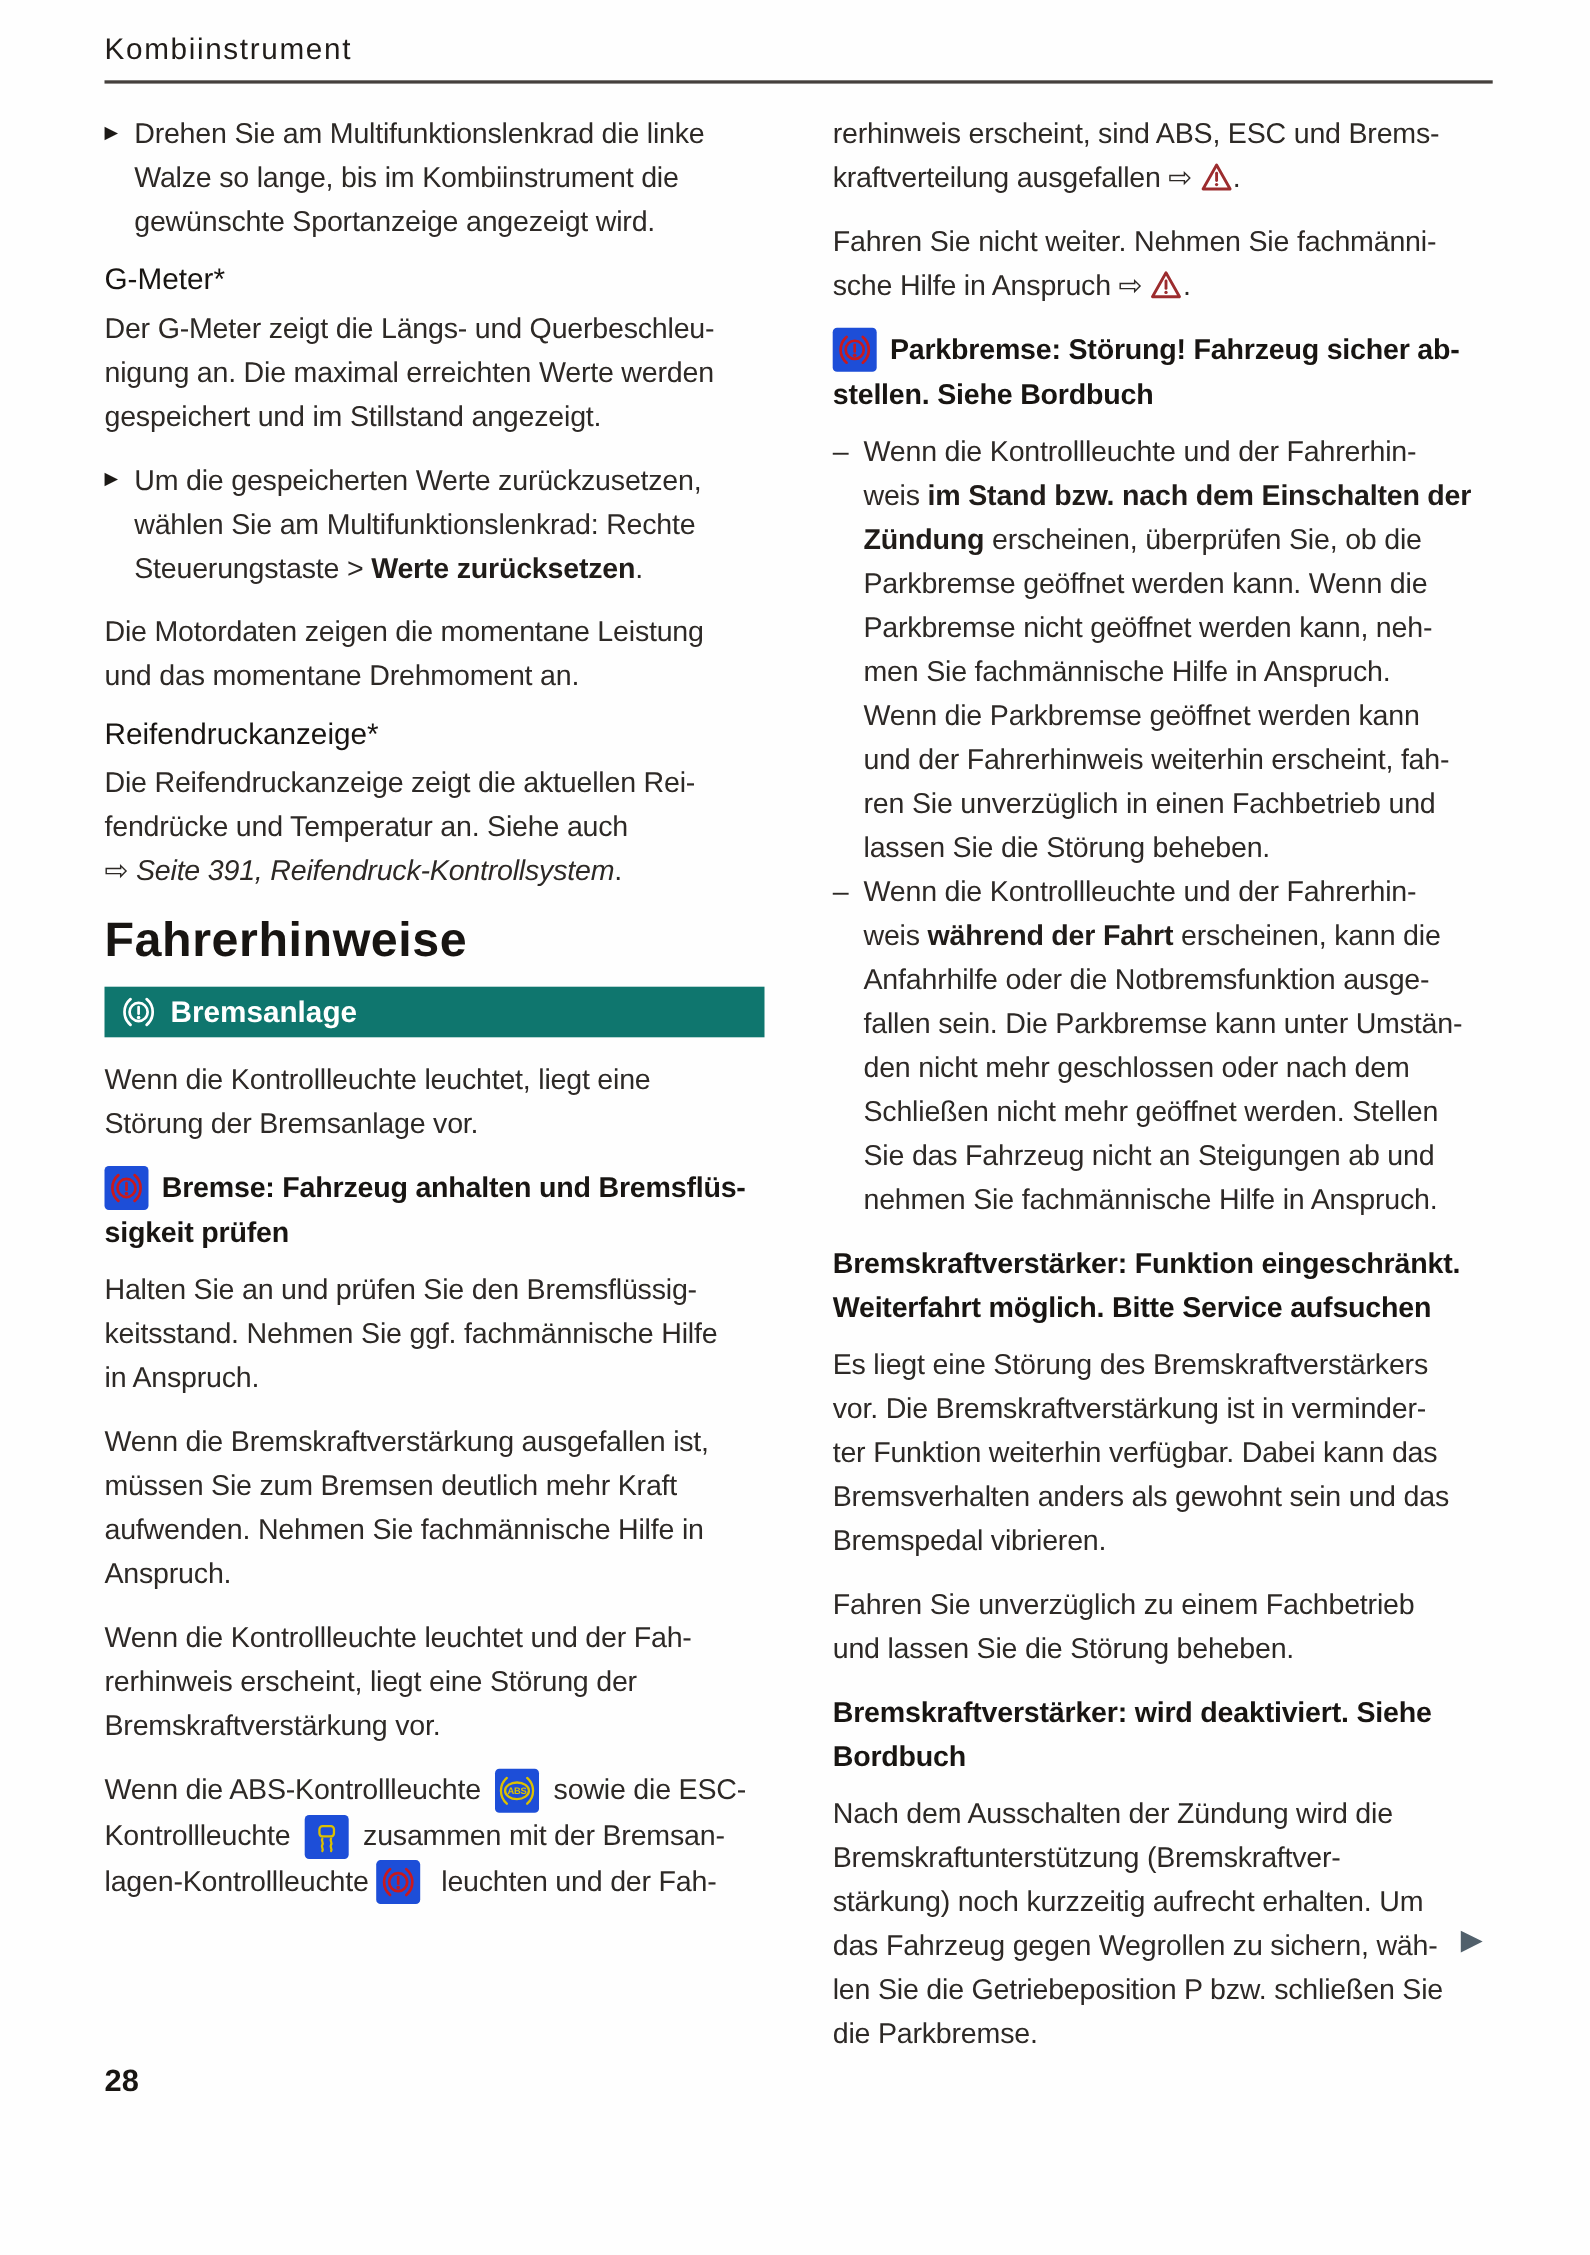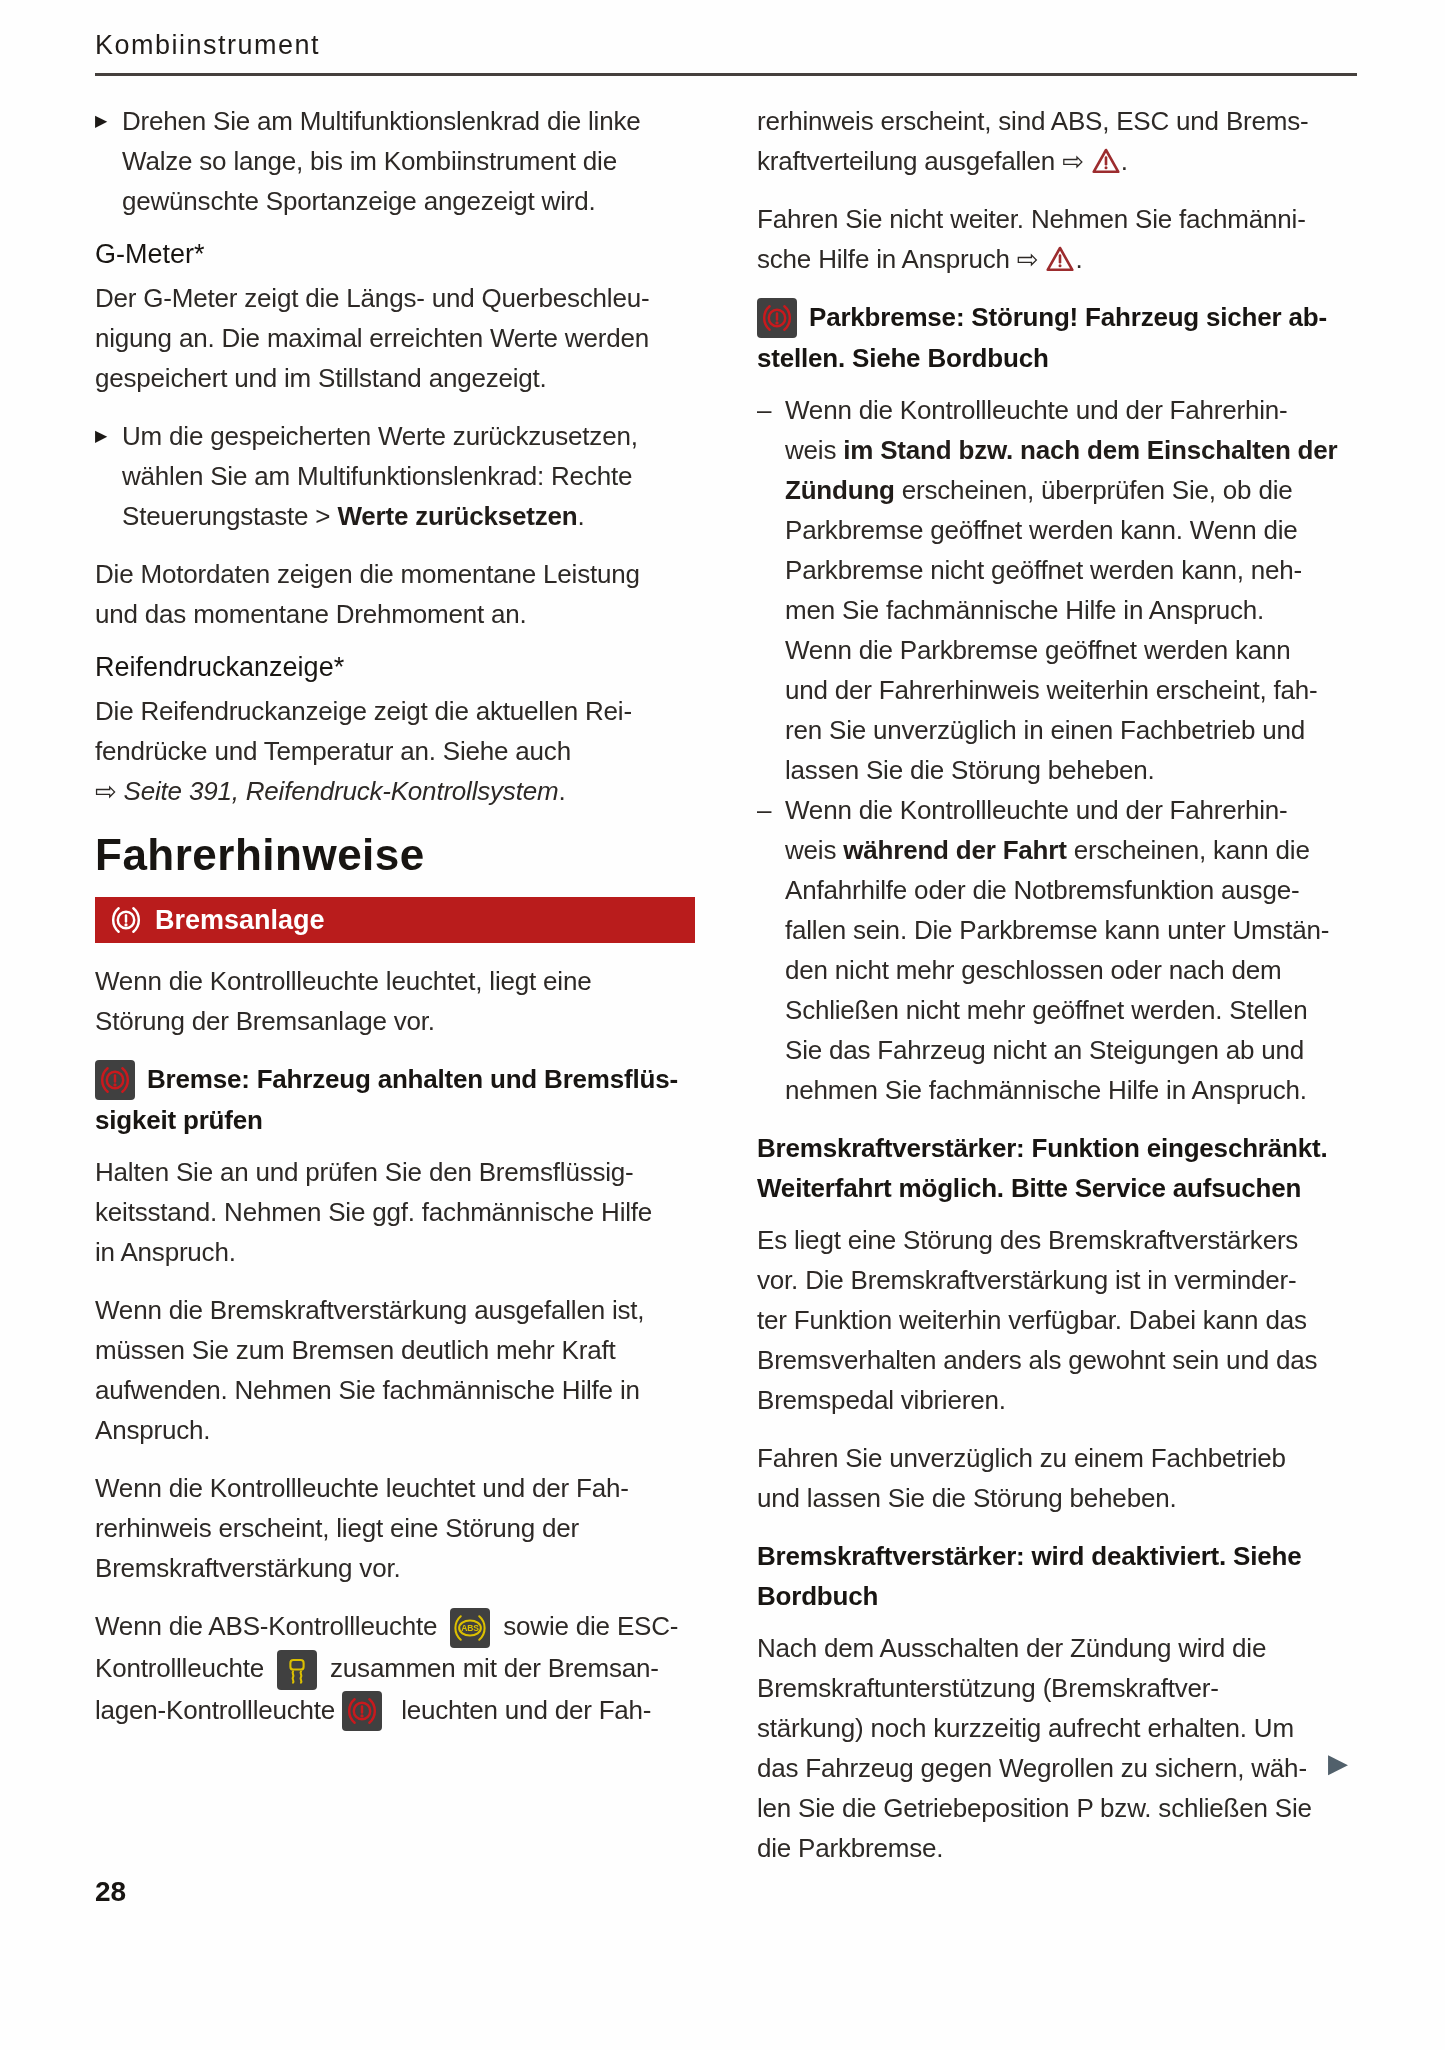--- a/index.html
+++ b/index.html
@@ -13,23 +13,23 @@
   .col.left{margin-right:62px;}
   p.body,.t{font-size:26px;line-height:40px;letter-spacing:-0.2px;white-space:pre;}
   p.body{margin:0 0 18px 0;}
   h3.sub{font-size:27px;font-weight:400;color:#181512;margin:6px 0 8px 0;white-space:pre;}
   h1.big{font-size:44px;line-height:48px;font-weight:700;color:#181512;margin:20px 0 18px 0;letter-spacing:0.5px;}
   h4.msg{font-size:26px;line-height:40px;font-weight:700;color:#181512;margin:0 0 12px 0;white-space:pre;letter-spacing:-0.2px;}
   .li{position:relative;padding-left:27px;margin:0 0 18px 0;}
   .li .marker{position:absolute;left:0;top:0;font-size:16px;line-height:40px;color:#1c1916;}
   .dash{position:relative;padding-left:28px;}
   .dash .marker{position:absolute;left:0;top:0;font-size:26px;line-height:40px;color:#2d2926;}
-  .banner{display:flex;align-items:center;height:46px;background:#b91c1c;color:#ffffff;margin:0 0 18px 0;padding:0 14px;}
+  .banner{display:flex;align-items:center;height:46px;background:#0f766e;color:#ffffff;margin:0 0 18px 0;padding:0 14px;}
   .banner .blabel{font-size:27px;font-weight:700;margin-left:12px;}
-  .sq{display:inline-block;width:40px;height:40px;border-radius:4px;background:#404040;vertical-align:-9px;margin-right:12px;text-align:center;}
+  .sq{display:inline-block;width:40px;height:40px;border-radius:4px;background:#1d4ed8;vertical-align:-9px;margin-right:12px;text-align:center;}
   .sq svg{width:34px;height:34px;margin-top:3px;}
   .sq.red{color:#c9191d;}
   .sq.yellow{color:#dcc000;margin:0 6px;vertical-align:-10px;}
   .bw circle,.bw line,.bw path{fill:none;stroke:currentColor;stroke-width:2.6;stroke-linecap:round;}
   .bw .dot{fill:currentColor;stroke:none;}
   .banner-ic{width:34px;height:34px;color:#ffffff;flex:0 0 auto;}
   .absico ellipse,.absico path{fill:none;stroke:currentColor;stroke-width:2.2;stroke-linecap:round;}
   .absico text{fill:currentColor;stroke:none;font-size:9px;font-weight:700;text-anchor:middle;font-family:"Liberation Sans",sans-serif;}
   .escico rect,.escico path{fill:none;stroke:currentColor;stroke-width:2.2;stroke-linecap:round;}
   .warn{display:inline-block;width:30px;height:28px;vertical-align:-5px;}

